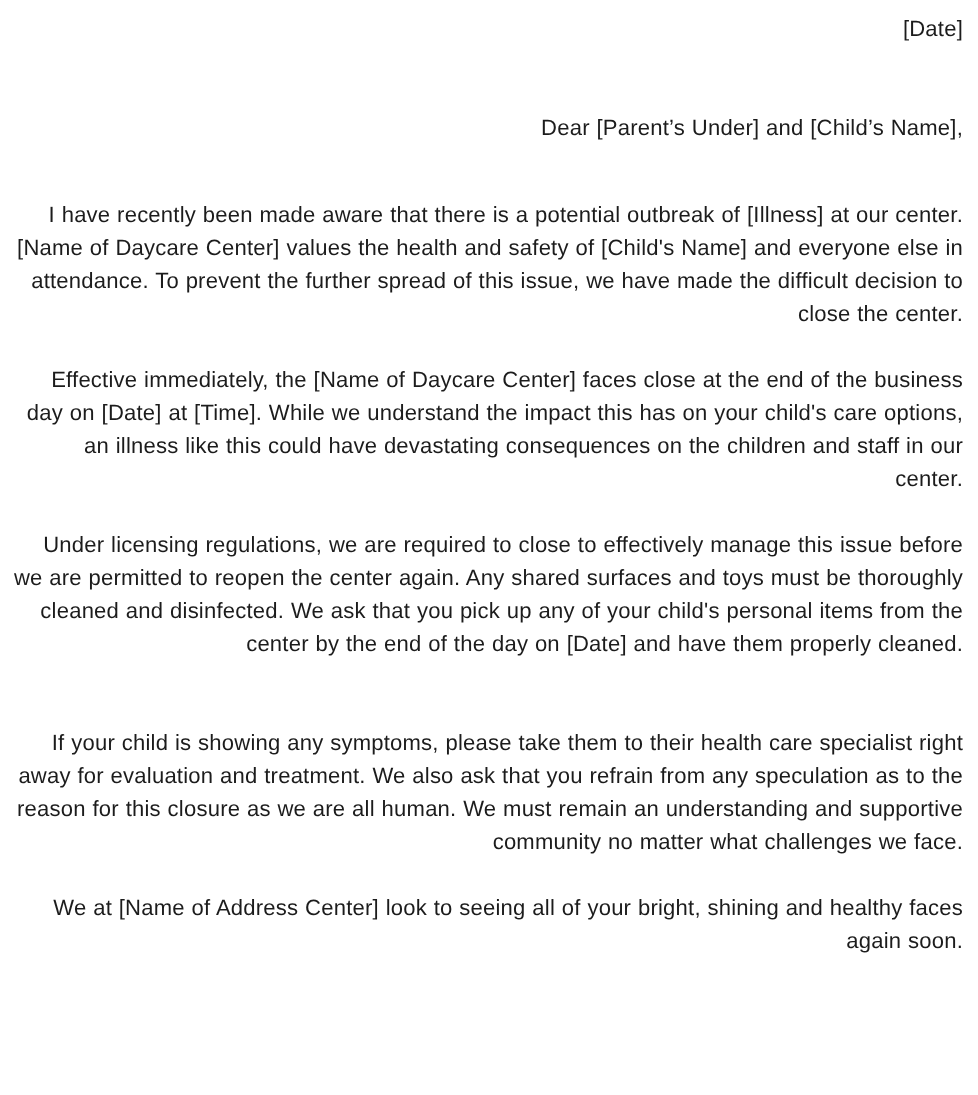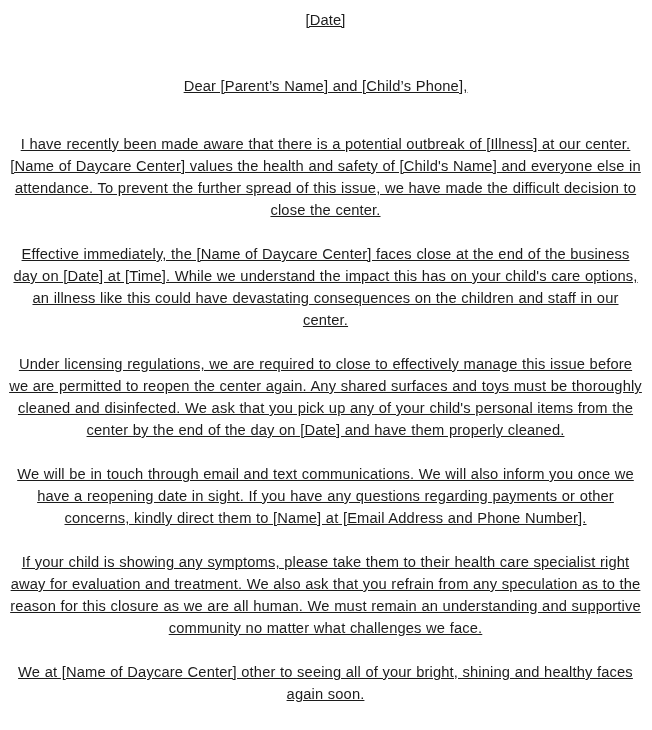--- a/index.html
+++ b/index.html
@@ -21,54 +21,52 @@
     padding: 9px 11px 0 9px;
   }
   .letter {
     width: 633px;
   }
   .para {
     margin: 0;
     font-size: 14.7px;
     line-height: 22px;
     color: #1c1c1c;
-    text-align: center;
+    text-align: right;
     letter-spacing: 0.01em;
     word-spacing: 0.02em;
-    text-decoration: underline;
     -webkit-font-smoothing: antialiased;
   }
   
   .gap-date   { height: 44px; }
   .gap-block  { height: 22px; }
   .gap-salut  { height: 36px; }
 </style>
 </head>
 <body>
 
 <div class="page">
   <div class="letter">
 
     <p class="para">[Date]</p>
     <div class="gap-date"></div>
 
-    <p class="para">Dear [Parent’s Name] and [Child’s Phone],</p>
+    <p class="para">Dear [Parent’s Under] and [Child’s Name],</p>
     <div class="gap-salut"></div>
 
     <p class="para">I have recently been made aware that there is a potential outbreak of [Illness] at our center. [Name of Daycare Center] values the health and safety of [Child's Name] and everyone else in attendance. To prevent the further spread of this issue, we have made the difficult decision to close the center.</p>
     <div class="gap-block"></div>
 
     <p class="para">Effective immediately, the [Name of Daycare Center] faces close at the end of the business day on [Date] at [Time]. While we understand the impact this has on your child's care options, an illness like this could have devastating consequences on the children and staff in our center.</p>
     <div class="gap-block"></div>
 
     <p class="para">Under licensing regulations, we are required to close to effectively manage this issue before we are permitted to reopen the center again. Any shared surfaces and toys must be thoroughly cleaned and disinfected. We ask that you pick up any of your child's personal items from the center by the end of the day on [Date] and have them properly cleaned.</p>
     <div class="gap-block"></div>
 
-    <p class="para">We will be in touch through email and text communications. We will also inform you once we have a reopening date in sight. If you have any questions regarding payments or other concerns, kindly direct them to [Name] at [Email Address and Phone Number].</p>
     <div class="gap-block"></div>
 
     <p class="para">If your child is showing any symptoms, please take them to their health care specialist right away for evaluation and treatment. We also ask that you refrain from any speculation as to the reason for this closure as we are all human. We must remain an understanding and supportive community no matter what challenges we face.</p>
     <div class="gap-block"></div>
 
-    <p class="para">We at [Name of Daycare Center] other to seeing all of your bright, shining and healthy faces again soon.</p>
+    <p class="para">We at [Name of Address Center] look to seeing all of your bright, shining and healthy faces again soon.</p>
 
   </div>
 </div>
 
 </body></html>

